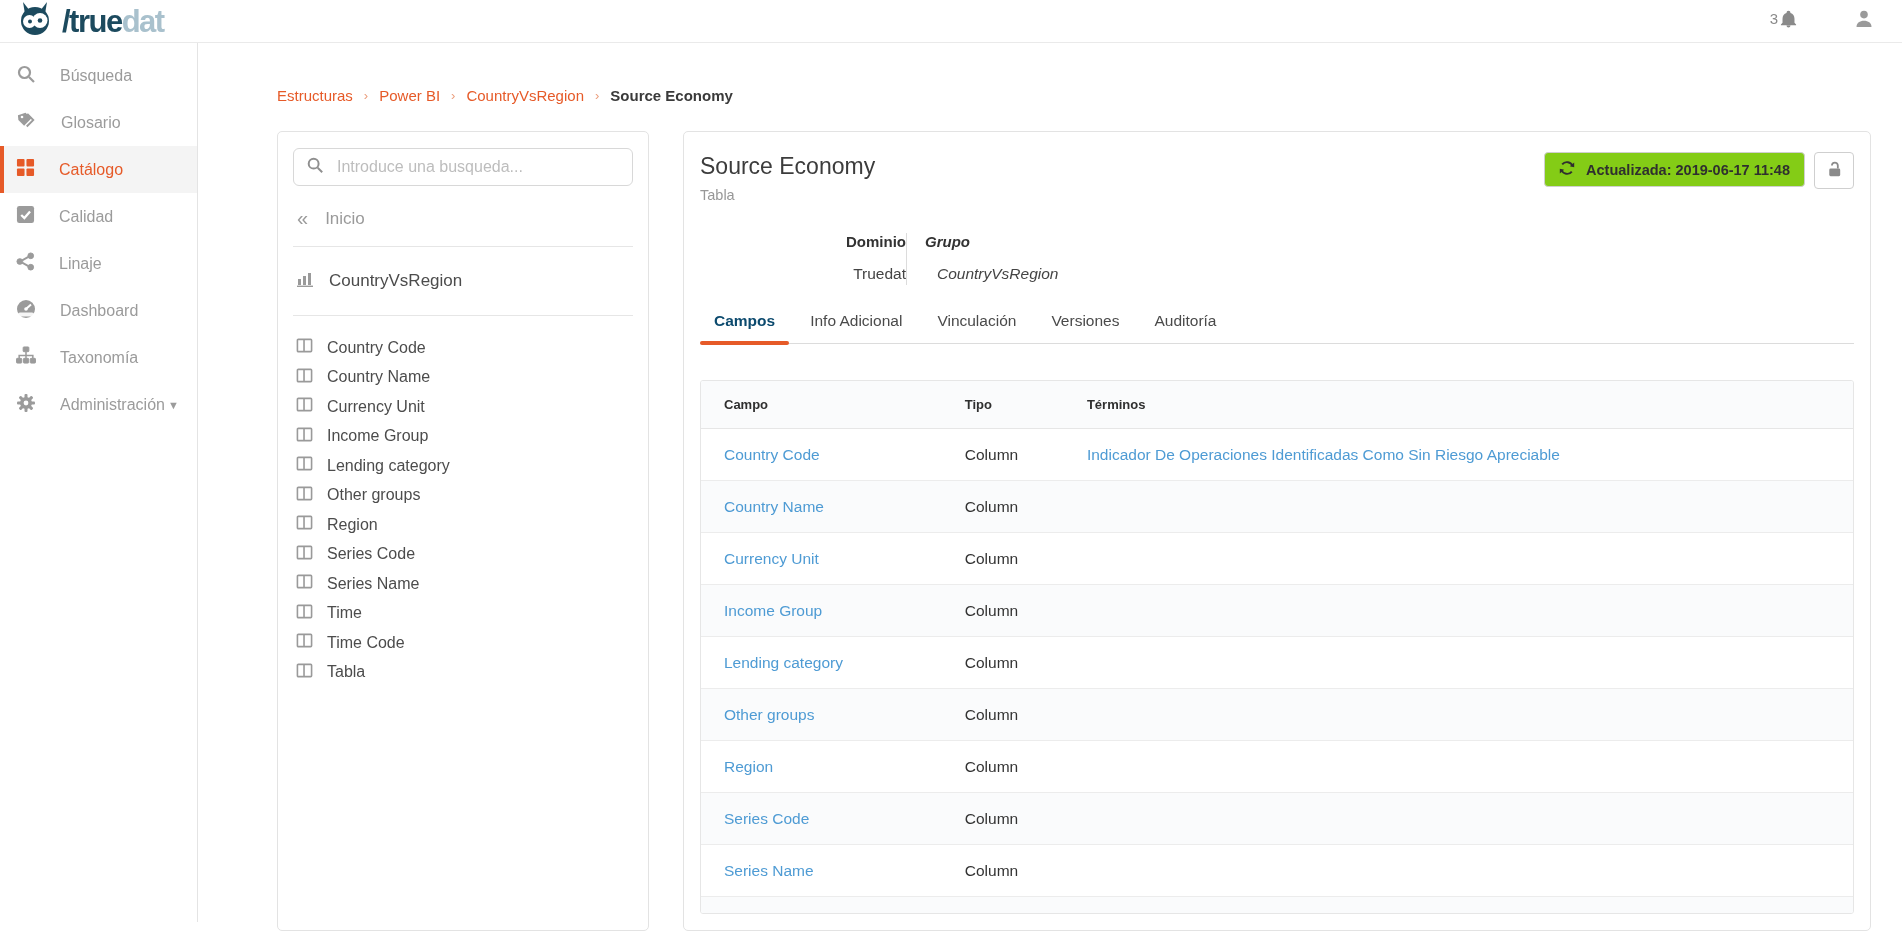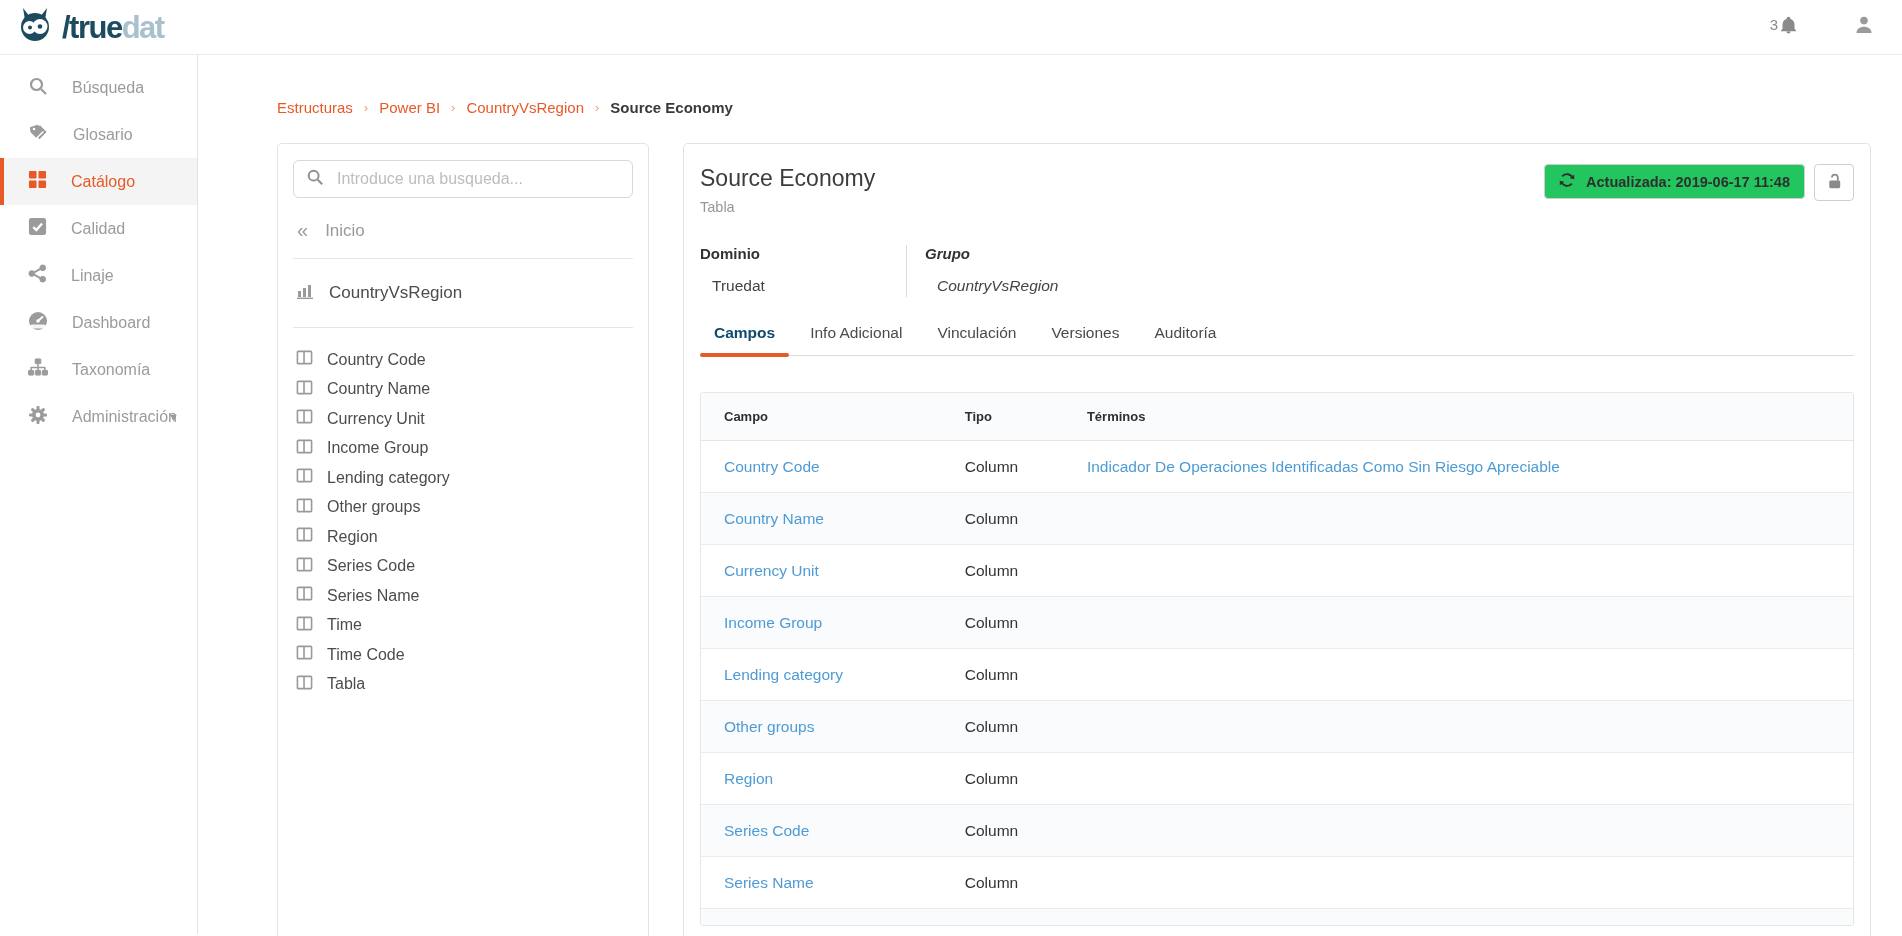--- a/index.html
+++ b/index.html
@@ -4,34 +4,34 @@
 <style>
   * { box-sizing: border-box; }
   html,body { margin:0; padding:0; }
   body {
     width:1902px; height:936px; overflow:hidden;
     font-family:"Liberation Sans", sans-serif;
     background:#ffffff; color:#333;
   }
   
   .header {
-    height:55px; display:flex; align-items:center; justify-content:space-between;
+    height:43px; display:flex; align-items:center; justify-content:space-between;
     border-bottom:1px solid #eaeaea; padding:0 28px 0 16px; background:#fff;
   }
   .logo { display:flex; align-items:center; gap:4px; }
   .logo-text { font-size:31px; font-weight:bold; letter-spacing:-1.5px; color:#1c4a5e; line-height:1; }
   .logo-text .dat { color:#a9c1cd; }
   .header-right { display:flex; align-items:center; gap:56px; color:#909090; }
   .notif { display:flex; align-items:flex-start; gap:1px; font-size:15px; color:#8a8a8a; cursor:pointer; }
 
   
   .app { display:flex; height:879px; }
   .sidebar { width:198px; flex-shrink:0; border-right:1px solid #e4e4e4; padding-top:9px; background:#fff; }
   .side-item {
-    height:47px; display:flex; align-items:center; gap:24px; padding-left:24px;
+    height:47px; display:flex; align-items:center; gap:24px; padding-left:12px;
     color:#9b9b9b; font-size:16px; cursor:pointer; border-left:4px solid transparent; position:relative;
   }
   .side-item svg { flex-shrink:0; }
   .side-item.active { background:#f4f4f4; border-left-color:#e65a28; color:#e65a28; }
   .side-item .chev { position:absolute; right:18px; font-size:11px; color:#9b9b9b; }
 
   .content { flex:1; padding:0 31px 8px 79px; }
   .breadcrumb { margin-top:44px; font-size:15px; display:flex; align-items:center; gap:11px; }
   .crumb-link { color:#e65a28; cursor:pointer; }
   .crumb-sep { color:#eb9d7c; font-size:13px; }
@@ -59,29 +59,29 @@
   .field-row svg, .parent-row svg { color:#9a9a9a; flex-shrink:0; }
 
   
   .main-card { flex:1; border:1px solid #e3e3e3; border-radius:5px; padding:18px 16px; height:800px; background:#fff; }
   .main-head { display:flex; justify-content:space-between; align-items:flex-start; }
   .title { font-size:23px; color:#3c3c3c; margin-top:3px; }
   .subtitle { font-size:14.5px; color:#979797; margin-top:7px; }
   .head-actions { display:flex; gap:9px; align-items:flex-start; margin-top:2px; }
   .updated-btn {
     display:flex; align-items:center; gap:11px; border:1px solid #cfcfcf; border-radius:4px;
-    padding:0 14px; height:35px; font-size:14.5px; font-weight:bold; color:#2f2f2f; background:#22c55e; cursor:pointer;
+    padding:0 14px; height:35px; font-size:14.5px; font-weight:bold; color:#2f2f2f; background:#84cc16; cursor:pointer;
     font-family:inherit;
   }
   .updated-btn svg { color:#2f2f2f; }
   .lock-btn { width:40px; height:37px; border:1px solid #cfcfcf; border-radius:4px; background:#fff;
     display:flex; align-items:center; justify-content:center; color:#8a8a8a; cursor:pointer; }
 
   .meta { display:flex; margin-top:30px; }
-  .meta-col1 { width:206px; }
+  .meta-col1 { width:206px;text-align:right; }
   .meta-col2 { border-left:1px solid #dcdcdc; padding-left:18px; flex:1;font-style:italic; }
   .meta-label { font-weight:bold; font-size:15px; color:#333; }
   .meta-value { margin:15px 0 2px 12px; font-size:15.5px; color:#444; }
 
   .tabs { display:flex; margin-top:27px; border-bottom:1px solid #dcdcdc; }
   .tab { padding:0 14px 13px; margin-right:7px; font-size:15.5px; color:#4a4a4a; position:relative; cursor:pointer; }
   .tab.active { font-weight:bold; color:#0c4a6e; }
   .tab.active::after { content:""; position:absolute; left:0; right:0; bottom:-2px; height:4px; background:#e65a28; border-radius:2px; }
 
   .fields-table { margin-top:36px; border:1px solid #e6e6e6; border-radius:3px; overflow:hidden; }

